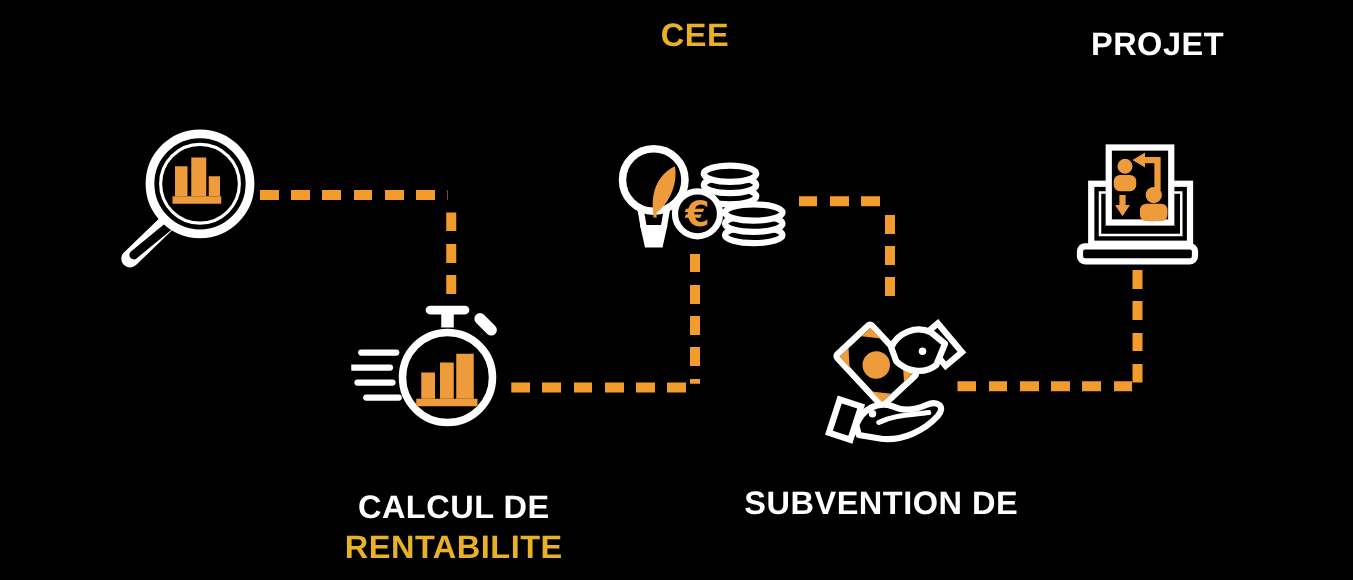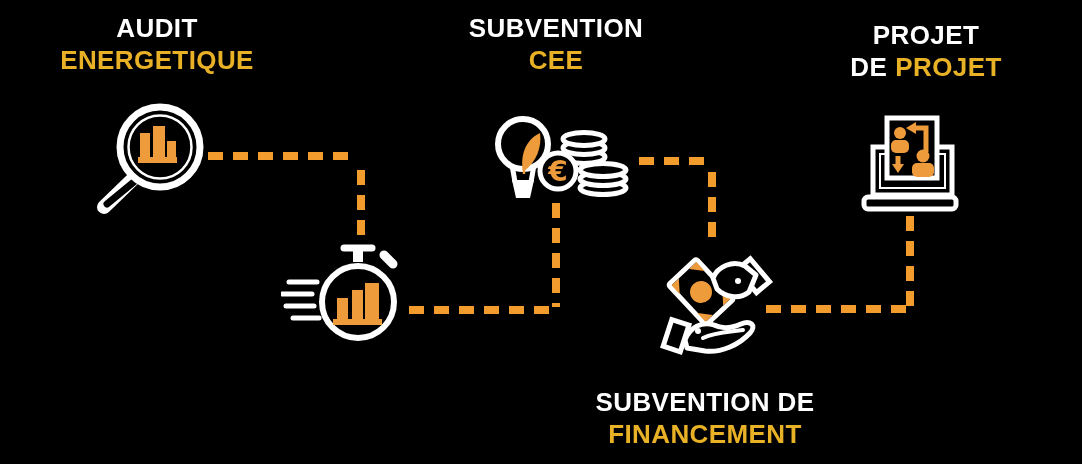--- a/index.html
+++ b/index.html
@@ -38,39 +38,36 @@
   .conn-v{
     position:absolute;width:8px;
     background:repeating-linear-gradient(180deg,var(--accent-orange) 0 15px,transparent 15px 25px);
   }
 </style>
 </head>
 <body>
 
 <div class="stage">
 
-  <div class="step-label" style="left:17px;top:12px;">
-    <div><span>AUDIT</span></div>
-    <div><span class="line2-white"></span><span class="accent">ENERGETIQUE</span></div>
+
+  <div class="step-label" style="left:223px;top:389px;">
+    <div><span>CALCUL DE</span></div>
+    <div><span class="line2-white"></span><span class="accent">RENTABILITE</span></div>
   </div>
 
-
   <div class="step-label" style="left:416px;top:12px;">
-    <div><span>SUBVENTION</span></div>
     <div><span class="line2-white"></span><span class="accent">CEE</span></div>
   </div>
 
   <div class="step-label" style="left:565px;top:386px;">
     <div><span>SUBVENTION DE</span></div>
-    <div><span class="line2-white"></span><span class="accent">FINANCEMENT</span></div>
   </div>
 
   <div class="step-label" style="left:786px;top:19px;">
     <div><span>PROJET</span></div>
-    <div><span class="line2-white">DE</span><span class="accent">PROJET</span></div>
   </div>
 
   <div class="conn-h" style="left:208px;top:152px;width:150px;"></div>
   <div class="conn-v" style="left:357px;top:170px;height:76px;"></div>
 
   <div class="conn-h" style="left:409px;top:306px;width:145px;"></div>
   <div class="conn-v" style="left:552px;top:203px;height:104px;"></div>
 
   <div class="conn-h" style="left:639px;top:157px;width:66px;"></div>
   <div class="conn-v" style="left:708px;top:172px;height:73px;"></div>

